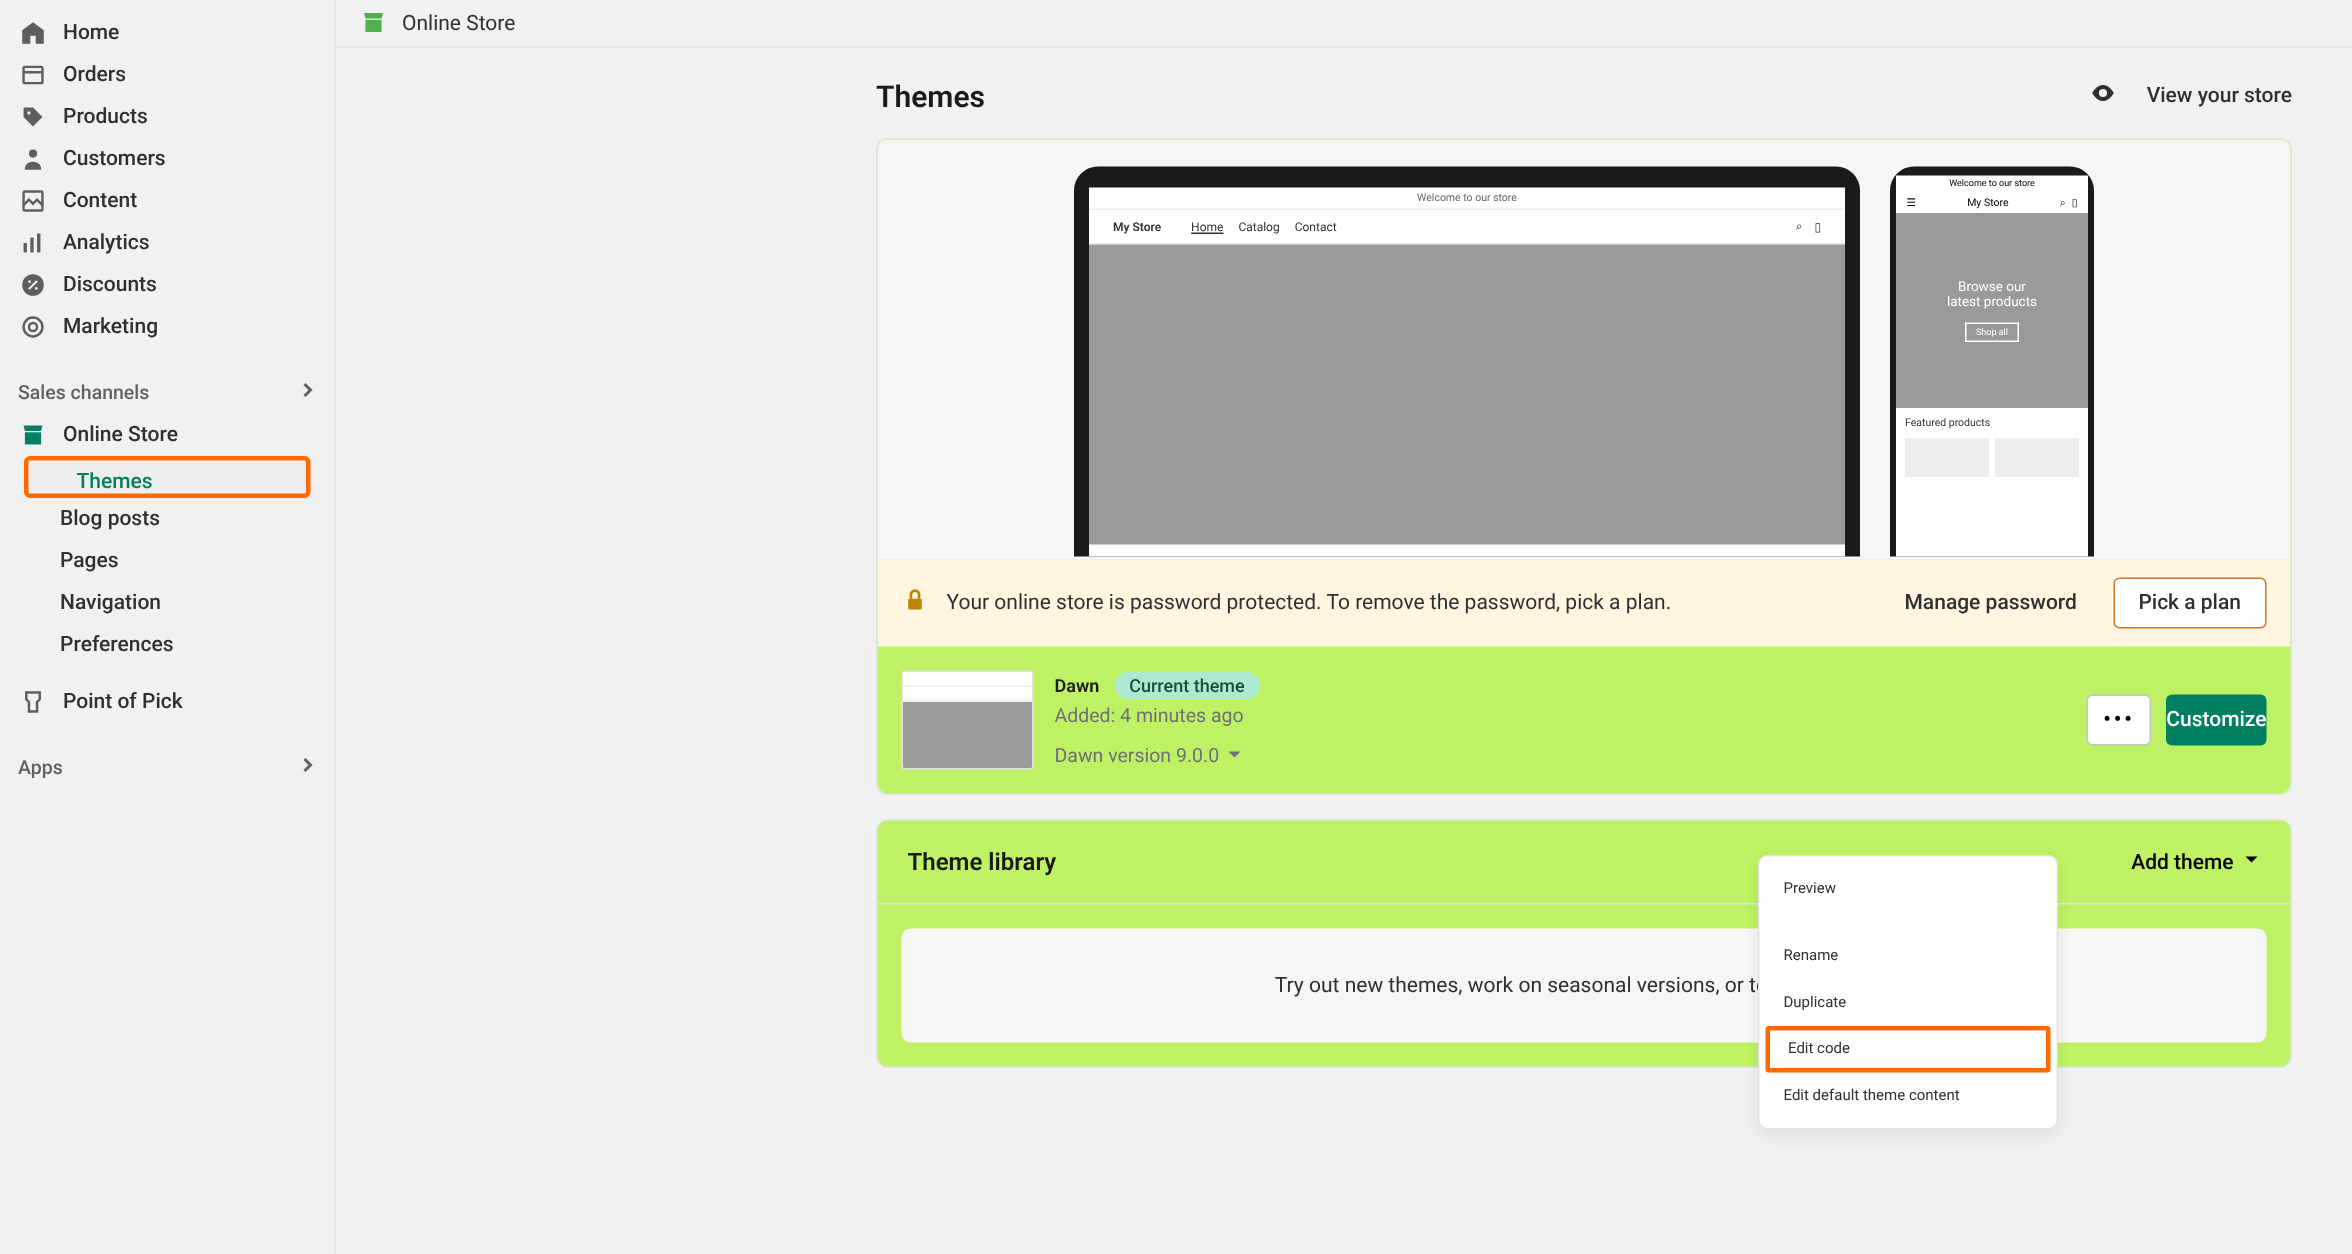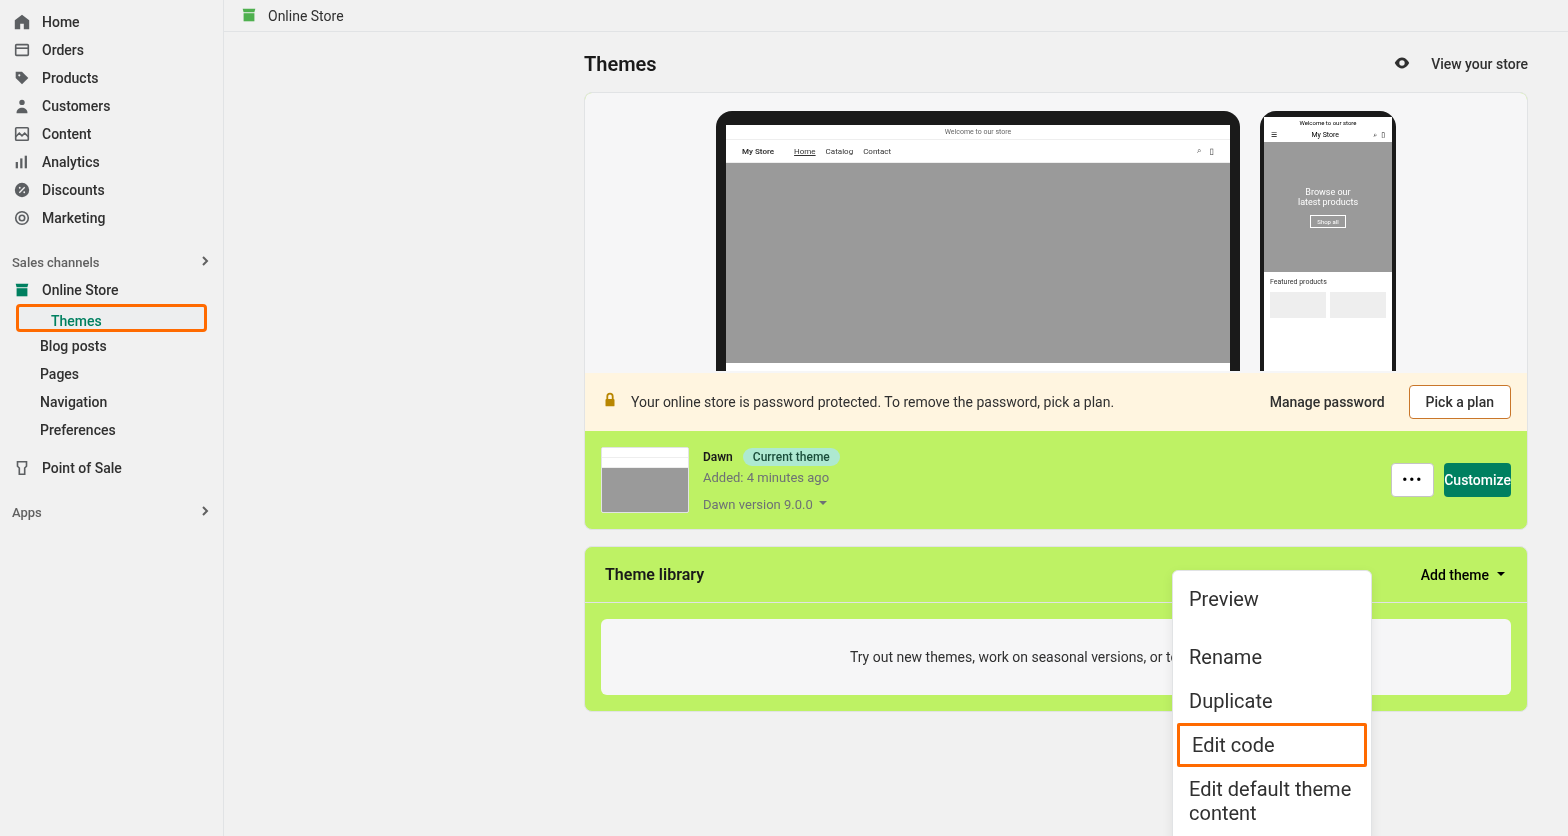--- a/index.html
+++ b/index.html
@@ -52,21 +52,21 @@
 .theme-thumb .th-body { height: 56px; background: #9a9a9a; }
 .theme-info { flex: 1; }
 .theme-name-row { display: flex; align-items: center; gap: 10px; }
 .theme-name { font-size: 12px; font-weight: 600; color: #1a1a1a; }
 .badge { background: #aee9d1; color: #1a4d3a; font-size: 12px; padding: 2px 10px; border-radius: 10px; font-weight: 500; }
 .theme-meta { font-size: 13px; color: #6d7175; margin-top: 4px; }
 .theme-version { font-size: 13px; color: #6d7175; margin-top: 12px; display: flex; align-items: center; gap: 4px; }
 .theme-actions { display: flex; gap: 10px; align-items: center; }
 
 .dropdown-menu { position: absolute; top: 570px; left: 1172px; width: 200px; background: #fff; border: 1px solid #e1e3e5; border-radius: 6px; box-shadow: 0 4px 12px rgba(0,0,0,0.08); padding: 6px 0; z-index: 10; }
-.dropdown-item { padding: 10px 16px; font-size: 20px; color: #303030; cursor: pointer; }
+.dropdown-item { padding: 10px 16px; font-size: 10px; color: #303030; cursor: pointer; }
 .dropdown-item.highlighted { border: 3px solid #ff6a00; border-radius: 2px; margin: 0 4px; padding: 7px 12px; }
 
 .lib-header { display: flex; justify-content: space-between; align-items: center; padding: 18px 20px; border-bottom: 1px solid #e1e3e5; }
 .lib-title { font-size: 16px; font-weight: 600; color: #1a1a1a; }
 .add-theme { display: flex; align-items: center; gap: 6px; font-size: 14px; font-weight: 500; cursor: pointer; }
 .lib-body { padding: 16px; }
 .lib-empty { background: #f6f6f7; border-radius: 6px; padding: 30px; text-align: center; font-size: 14px; color: #303030; }
 
 svg { width: 18px; height: 18px; }
 .chev { width: 12px; height: 12px; }
@@ -172,21 +172,21 @@
   <div class="sidebar-subitem">Pages</div>
   <div class="sidebar-subitem">Navigation</div>
   <div class="sidebar-subitem">Preferences</div>
 
   <div class="sidebar-item" style="margin-top:10px">
     <span class="icon">
         <svg viewBox="0 0 20 20" fill="none" stroke="currentColor" stroke-width="1.8">
           <path d="M5 3h10v5l-2 2v7H7v-7L5 8z"></path>
         </svg>
       </span>
-    <span>Point of Sale</span>
+    <span>Point of Pick</span>
   </div>
 
   <div class="sidebar-section-header">
     <span>Apps</span>
     <span><svg class="chev" viewBox="0 0 12 12" fill="none" stroke="currentColor" stroke-width="2">
           <path d="M4 2l4 4-4 4"></path>
         </svg></span>
   </div>
 </div>
 

